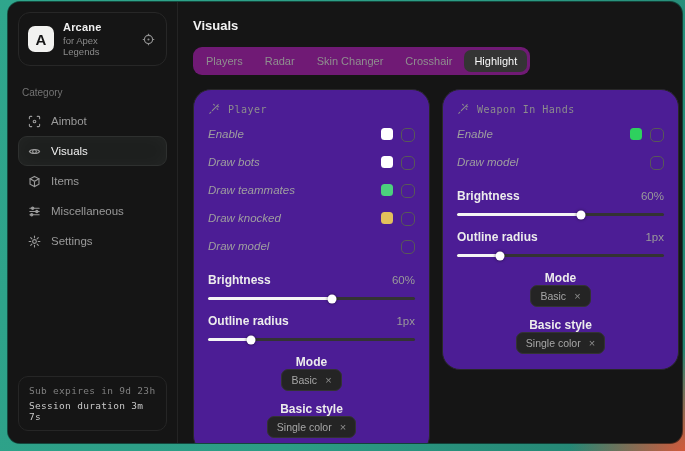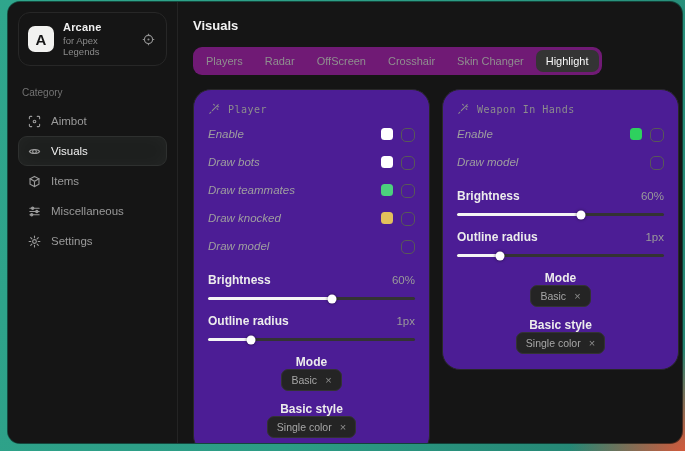--- a/index.html
+++ b/index.html
@@ -200,30 +200,33 @@
     <span class="nav-icon">
             <svg width="13" height="13" viewBox="0 0 14 14" fill="none" stroke="#9a9a9a" stroke-width="1.2" stroke-linecap="round">
               <circle cx="7" cy="7" r="2"></circle>
               <path d="M7 1.2v1.8M7 11v1.8M1.2 7H3M11 7h1.8M2.9 2.9l1.3 1.3M9.8 9.8l1.3 1.3M11.1 2.9L9.8 4.2M4.2 9.8l-1.3 1.3"></path>
             </svg>
           </span>
     <span class="nav-label">Settings</span>
   </div>
       </nav>
 
+    <div class="status-card">
+      <div class="status-line1">Sub expires in 9d 23h</div>
+      <div class="status-line2">Session duration 3m 7s</div>
+    </div>
   </aside>
 
   <main class="main">
     <h1 class="page-title">Visuals</h1>
     <div class="tabbar">
         <button class="tab">Players</button>
         <button class="tab">Radar</button>
-        <button class="tab">OffScreen</button>
+        <button class="tab">Skin Changer</button>
         <button class="tab">Crosshair</button>
-        <button class="tab">Skin Changer</button>
         <button class="tab active">Highlight</button>
       </div>
     <div class="panels">
         <section class="panel">
     <div class="panel-head">
       <span class="panel-icon">
               <svg width="12" height="12" viewBox="0 0 14 14" fill="none" stroke="#8d8d8d" stroke-width="1.2" stroke-linecap="round">
                 <path d="M12 2L5 9"></path>
                 <path d="M3.5 10.5L2 12"></path>
                 <path d="M10.5 6.5l1 1M6.5 1.5l1 1M12.5 4.5h-1.4"></path>

